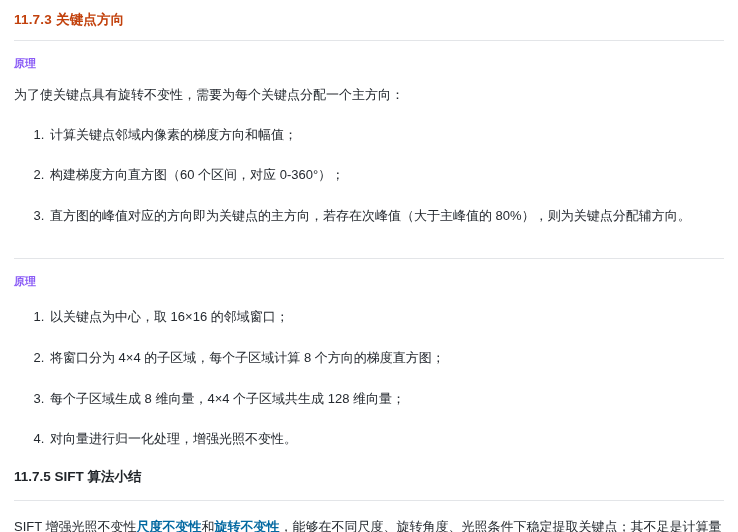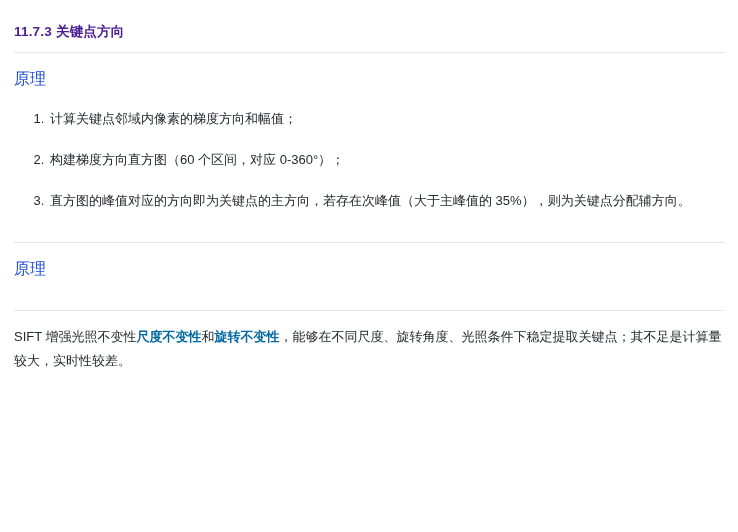--- a/index.html
+++ b/index.html
@@ -18,35 +18,35 @@
     box-sizing: border-box;
     width: 738px;
     height: 532px;
     padding: 10px 14px 0 14px;
     overflow: hidden;
     position: relative;
   }
   h3.section-heading {
     font-size: 13.5px;
     font-weight: bold;
-    color: #4c1d95;
-    margin: 12px 0 10px 0;
+    color: #c2410c;
+    margin: 0 0 10px 0;
     line-height: 1.5;
     letter-spacing: 0.2px;
   }
   .rule {
     border: 0;
     border-top: 1px solid #e3e5e8;
     margin: 9px 0 14px 0;
     height: 0;
   }
   h4.sub-heading {
-    font-size: 16px;
-    font-weight: normal;
-    color: #1d4ed8;
+    font-size: 11px;
+    font-weight: bold;
+    color: #8b5cf6;
     margin: 0 0 11px 0;
     line-height: 1.5;
   }
   p.para {
     font-size: 13px;
     line-height: 1.85;
     margin: 0 0 9px 0;
     color: #24292f;
   }
   ol.steps {
@@ -76,29 +76,37 @@
   .tight { margin-bottom: 0; }
 </style>
 </head>
 <body>
 
 <div class="page">
 
   <h3 class="section-heading">11.7.3 关键点方向</h3>
   <hr class="rule">
   <h4 class="sub-heading">原理</h4>
+  <p class="para">为了使关键点具有旋转不变性，需要为每个关键点分配一个主方向：</p>
   <ol class="steps">
     <li>计算关键点邻域内像素的梯度方向和幅值；</li>
     <li>构建梯度方向直方图（60 个区间，对应 0-360°）；</li>
-    <li>直方图的峰值对应的方向即为关键点的主方向，若存在次峰值（大于主峰值的 35%），则为关键点分配辅方向。</li>
+    <li>直方图的峰值对应的方向即为关键点的主方向，若存在次峰值（大于主峰值的 80%），则为关键点分配辅方向。</li>
   </ol>
 
   <div class="spacer-lg"></div>
 
   <hr class="rule">
   <h4 class="sub-heading">原理</h4>
+  <ol class="steps">
+    <li>以关键点为中心，取 16×16 的邻域窗口；</li>
+    <li>将窗口分为 4×4 的子区域，每个子区域计算 8 个方向的梯度直方图；</li>
+    <li>每个子区域生成 8 维向量，4×4 个子区域共生成 128 维向量；</li>
+    <li>对向量进行归一化处理，增强光照不变性。</li>
+  </ol>
 
   <div class="spacer-md"></div>
 
+  <h3 class="summary-head">11.7.5 SIFT 算法小结</h3>
   <hr class="rule">
   <p class="para tight"><span>SIFT 增强光照不变性</span><b class="em">尺度不变性</b><span>和</span><b class="em">旋转不变性</b><span>，能够在不同尺度、旋转角度、光照条件下稳定提取关键点；其不足是计算量较大，实时性较差。</span></p>
 
 </div>
 
 </body></html>

